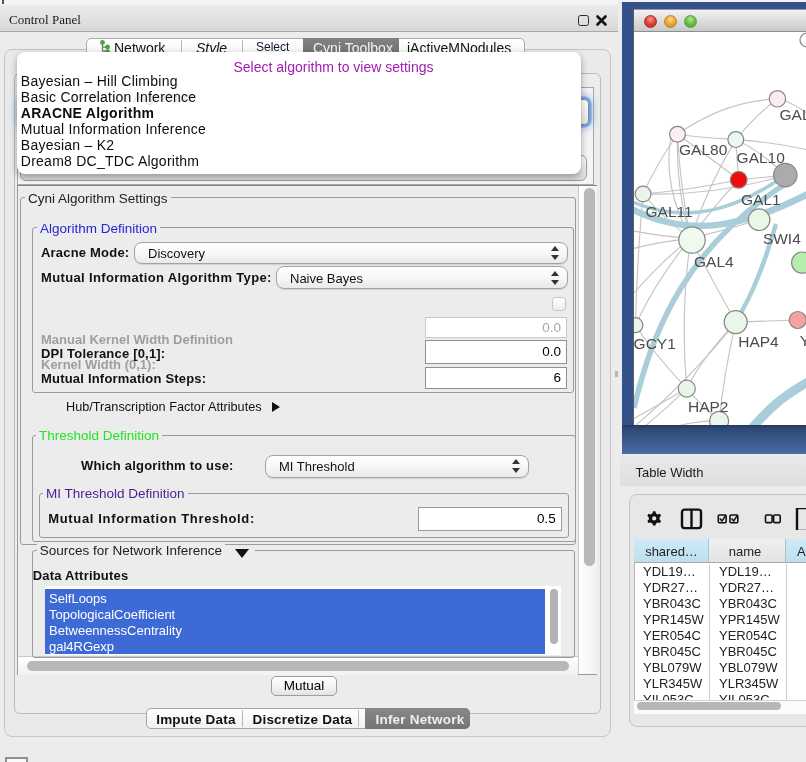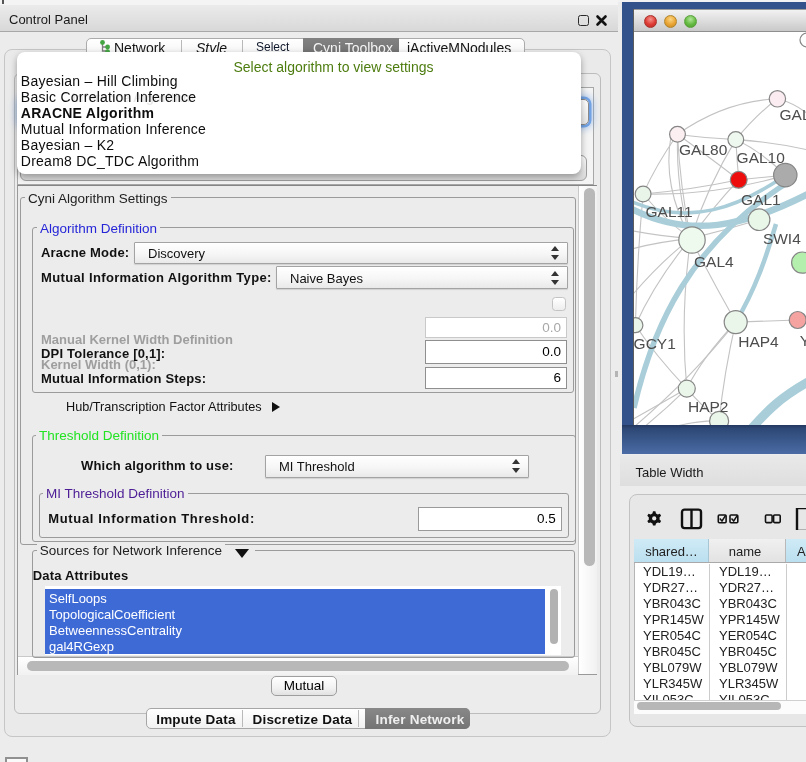--- a/index.html
+++ b/index.html
@@ -4,36 +4,36 @@
 <style>
   html,body{margin:0;padding:0;}
   body{width:806px;height:762px;position:relative;overflow:hidden;background:#ececec;
        font-family:"Liberation Sans", sans-serif;}
   .abs{position:absolute;}
   .lbl{position:absolute;font-weight:bold;font-size:13px;letter-spacing:.2px;color:#111;white-space:nowrap;}
   .glbl{position:absolute;font-weight:bold;font-size:13px;color:#9e9e9e;white-space:nowrap;margin-top:36px;}
   .gbox{position:absolute;border:1px solid #9b9b9b;border-radius:3px;}
   .gtitle{position:absolute;font-size:13.5px;background:#ececec;padding:0 3px;white-space:nowrap;}
   .combo{position:absolute;background:linear-gradient(#ffffff,#f6f6f6 55%,#e9e9e9);
-         border:1px solid #a3a3a3;border-radius:1px;box-shadow:0 1px 1px rgba(0,0,0,.12);}
+         border:1px solid #a3a3a3;border-radius:8px;box-shadow:0 1px 1px rgba(0,0,0,.12);}
   .combo .ct{position:absolute;left:13px;top:50%;transform:translateY(-50%);font-size:13px;color:#111;white-space:nowrap;}
   .arrows{position:absolute;right:7px;top:50%;transform:translateY(-50%);width:9px;height:14px;}
   .tri-u{position:absolute;left:0;top:0;width:0;height:0;border-left:4.5px solid transparent;border-right:4.5px solid transparent;border-bottom:5.5px solid #333;}
   .tri-d{position:absolute;left:0;bottom:0;width:0;height:0;border-left:4.5px solid transparent;border-right:4.5px solid transparent;border-top:5.5px solid #333;}
   .fld{position:absolute;background:#fff;font-size:13.5px;color:#000;text-align:right;
        padding-right:5px;box-sizing:border-box;line-height:22px;}
 </style>
 </head>
 <body>
 
 <div class="abs" style="left:0;top:0;width:806px;height:2px;background:#f2f2f2;"></div>
 <div class="abs" style="left:0;top:0;width:618px;height:5px;background:#f4f4f4;"></div>
 <div class="abs" style="left:2px;top:0;width:2px;height:4px;background:#555;"></div>
 <div class="abs" style="left:0;top:5px;width:618px;height:26px;background:linear-gradient(#ebebeb,#d8d8d8);border-bottom:1px solid #a8a8a8;"></div>
-<div class="abs" style="left:9px;top:12px;font-size:13px;color:#1a1a1a;">Control Panel</div>
+<div class="abs" style="left:9px;top:12px;font-size:13px;color:#1a1a1a;font-family:Liberation Serif, serif;">Control Panel</div>
 <div class="abs" style="left:578px;top:14.5px;width:9px;height:9px;border:1.6px solid #2a2a2a;border-radius:2.5px;"></div>
 <svg class="abs" style="left:595px;top:13.5px;" width="13" height="13">
     <path d="M2.5 2.5 L10.5 10.5 M10.5 2.5 L2.5 10.5" stroke="#111" stroke-width="2.6" stroke-linecap="round"></path>
   </svg>
 
 <div class="abs" style="left:4px;top:49px;width:605px;height:686px;background:#eaeaea;border:1px solid #c6c6c6;border-radius:8px;"></div>
 
 <div class="abs" style="left:86px;top:38px;width:437px;height:21px;background:linear-gradient(#ffffff,#f1f1f1);border:1px solid #ababab;border-radius:5px;"></div>
 <div class="abs" style="left:181px;top:40px;width:1px;height:17px;background:#b9b9b9;"></div>
 <div class="abs" style="left:242px;top:40px;width:1px;height:17px;background:#b9b9b9;"></div>
@@ -130,21 +130,21 @@
 <div class="abs" style="left:357.8px;top:710px;width:1px;height:17px;background:#b9b9b9;"></div>
 <div class="abs" style="left:365px;top:708.3px;width:104.6px;height:20.6px;background:linear-gradient(#888888,#747474);border-radius:0 5px 5px 0;"></div>
 <div class="lbl" style="left:156.2px;top:711.5px;font-size:13.5px;">Impute Data</div>
 <div class="lbl" style="left:252.5px;top:711.5px;font-size:13.5px;">Discretize Data</div>
 <div class="lbl" style="left:375.5px;top:711.5px;font-size:13.5px;color:#efefef;">Infer Network</div>
 
 <div class="abs" style="left:5px;top:757px;width:19px;height:14px;background:#fafafa;border:2px solid #909090;"></div>
 <div class="abs" style="left:615px;top:371px;width:3px;height:6px;background:#b5b5b5;"></div>
 
 <div class="abs" style="left:17px;top:51.6px;width:564px;height:122.4px;background:#ffffff;border-radius:8px;box-shadow:0 3px 7px rgba(0,0,0,.35);z-index:50;"></div>
-<div class="abs" style="left:17px;top:59px;width:633px;text-align:center;font-size:14px;color:#4d7c0f;z-index:51;">Select algorithm to view settings</div>
+<div class="abs" style="left:17px;top:59px;width:633px;text-align:center;font-size:14px;color:#a21caf;z-index:51;">Select algorithm to view settings</div>
 <div class="abs" style="left:72px;top:90px;font-size:13px;font-weight:bold;color:rgba(150,150,150,.22);z-index:51;">Inference Algorithm</div>
 <div class="abs" style="left:20.8px;top:73px;font-size:14px;letter-spacing:.25px;color:#0d0d0d;line-height:16px;z-index:51;">Bayesian – Hill Climbing<br>Basic Correlation Inference<br><b>ARACNE Algorithm</b><br>Mutual Information Inference<br>Bayesian – K2<br>Dream8 DC_TDC Algorithm</div>
 
 <div class="abs" style="left:622px;top:2px;width:184px;height:452px;background:#33518a;"></div>
 <div class="abs" style="left:622px;top:425px;width:184px;height:29px;background:linear-gradient(#24385f,#2d4875 12%,#4a6ba5);"></div>
 <div class="abs" style="left:633px;top:9px;width:173px;height:416px;border-left:1px solid #5c5c5c;"></div>
 <div class="abs" style="left:634px;top:9px;width:172px;height:22.5px;background:linear-gradient(#f2f2f2,#c9c9c9);border-bottom:1px solid #8f8f8f;border-top:1px solid #9a9a9a;box-sizing:border-box;"></div>
 <div class="abs" style="left:643.5px;top:15px;width:11px;height:11px;border-radius:50%;background:radial-gradient(circle at 50% 30%,#f4938d,#dd3b33 55%,#b52d27);border:.5px solid #a8302a;"></div>
 <div class="abs" style="left:663.5px;top:15px;width:11px;height:11px;border-radius:50%;background:radial-gradient(circle at 50% 30%,#fbd683,#e9a434 55%,#c4861f);border:.5px solid #b0862c;"></div>
 <div class="abs" style="left:683.5px;top:15px;width:11px;height:11px;border-radius:50%;background:radial-gradient(circle at 50% 30%,#b2e699,#64ba41 55%,#4d9a30);border:.5px solid #59a13c;"></div>

